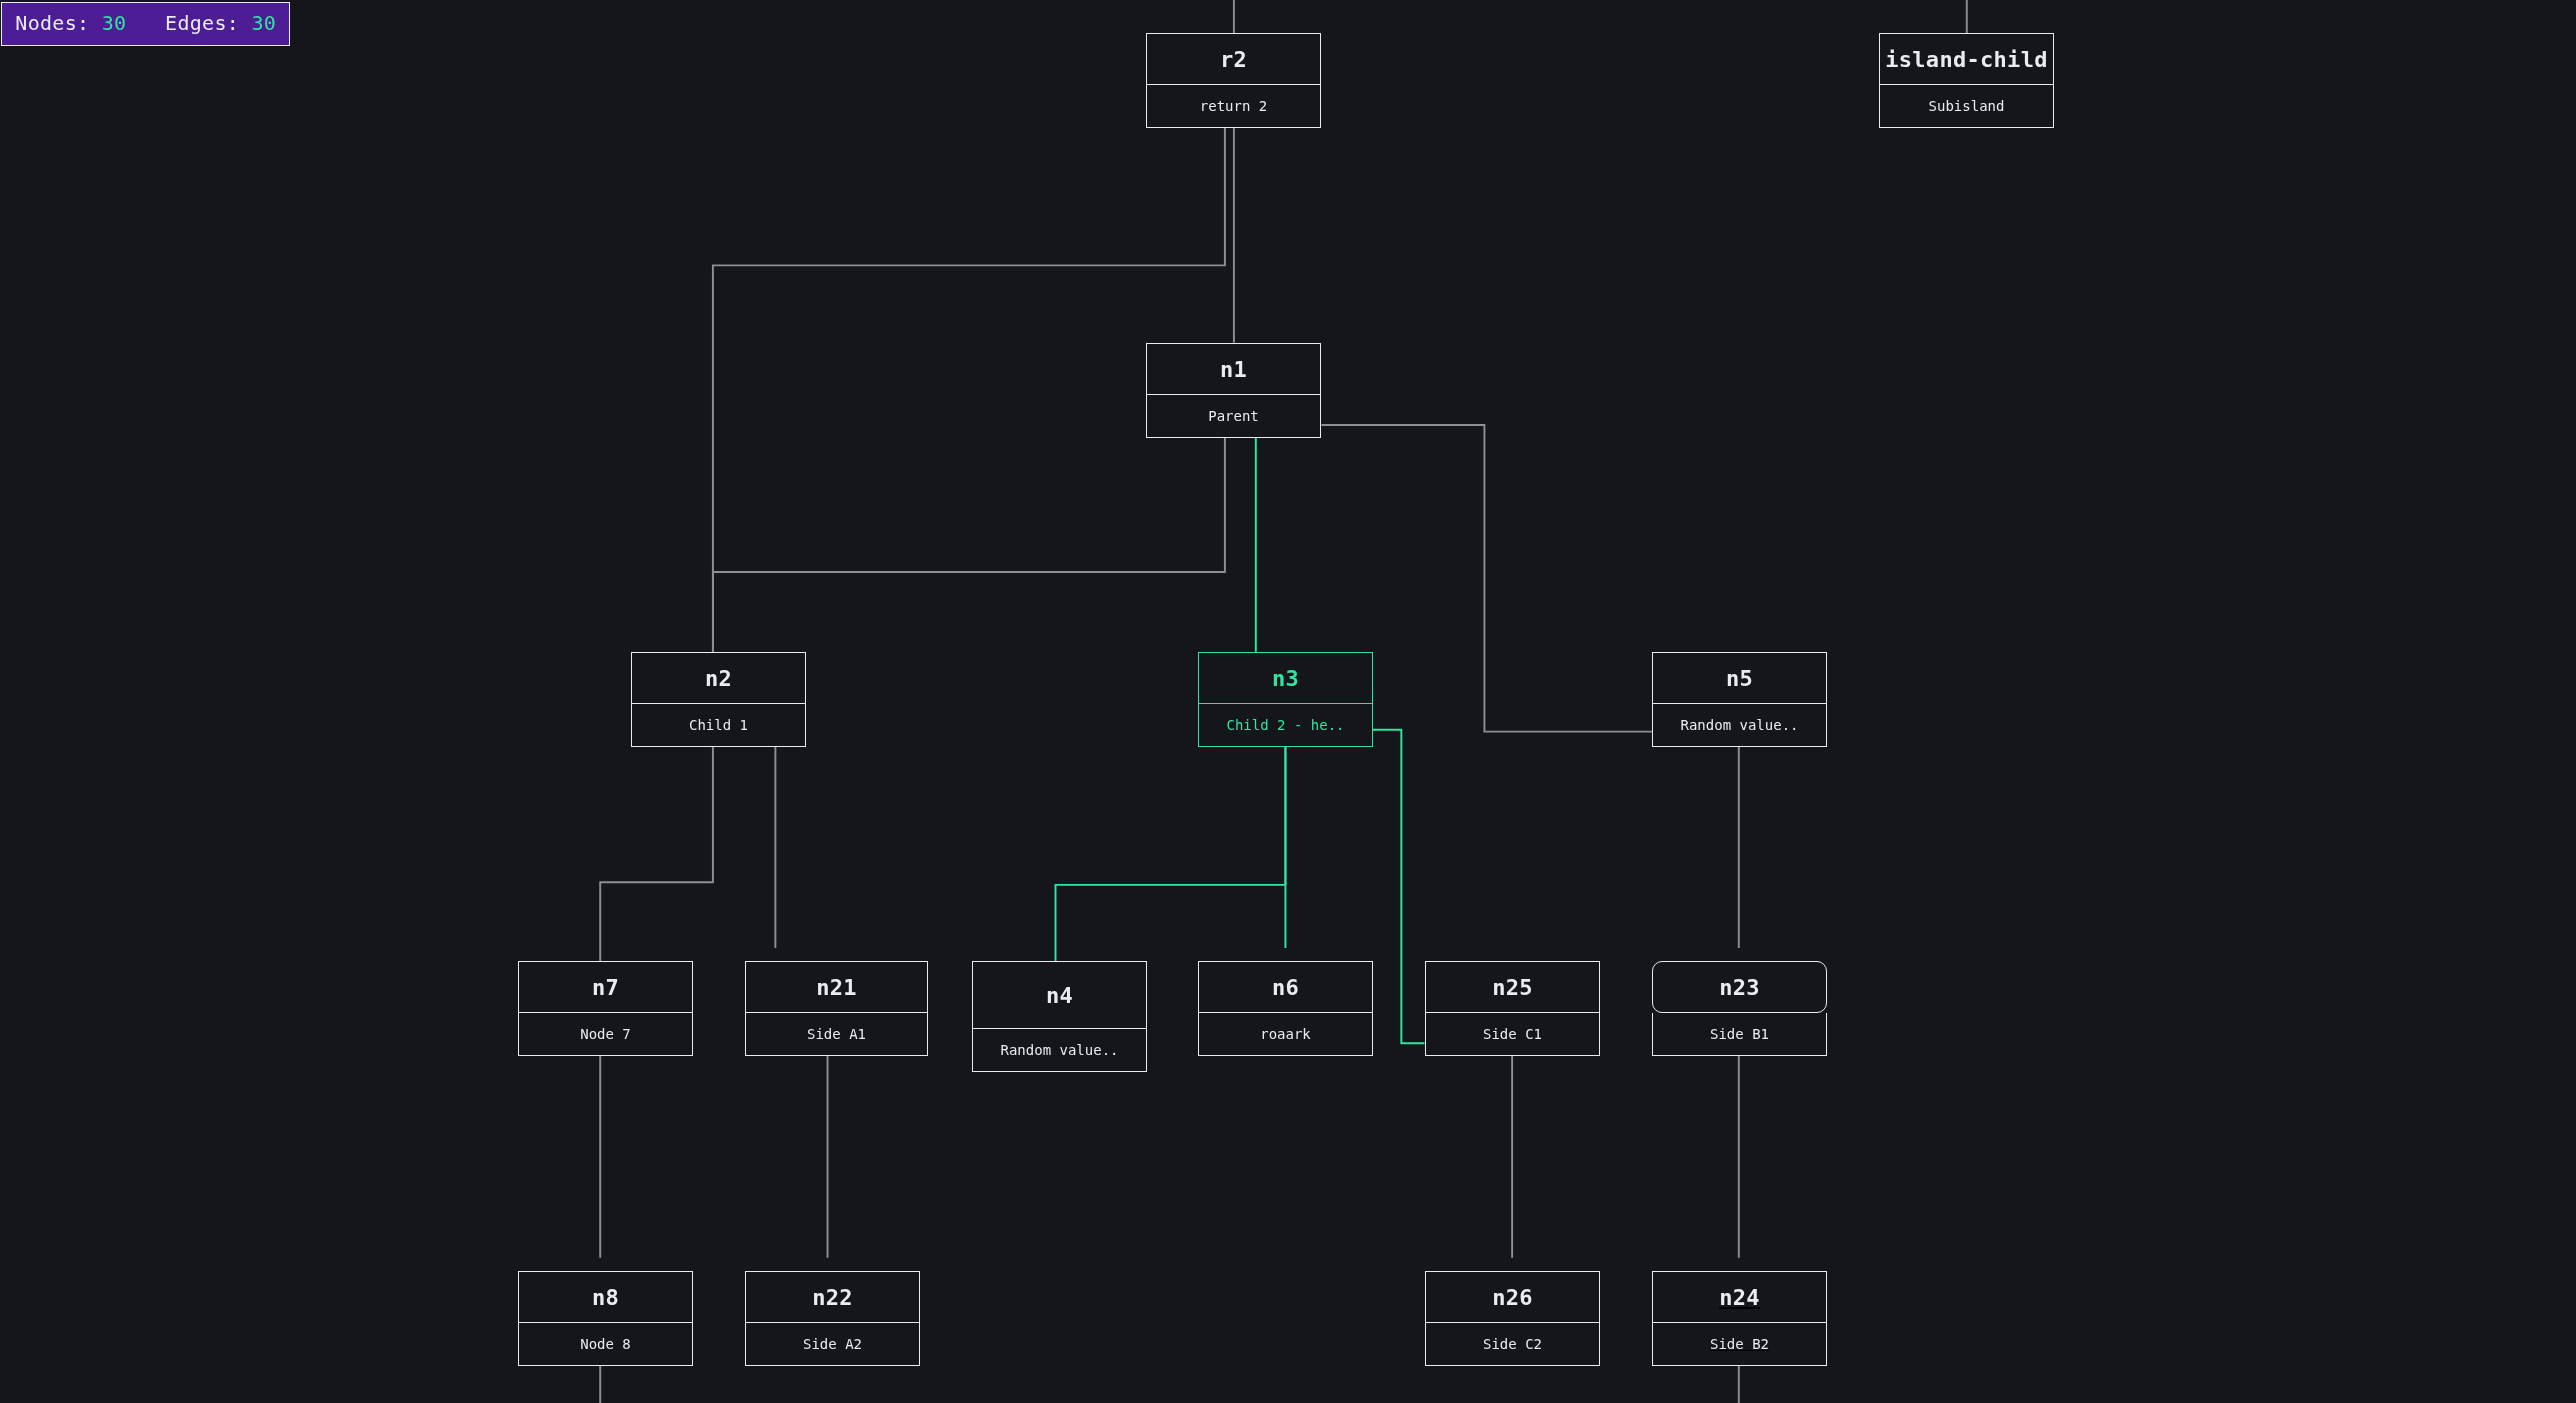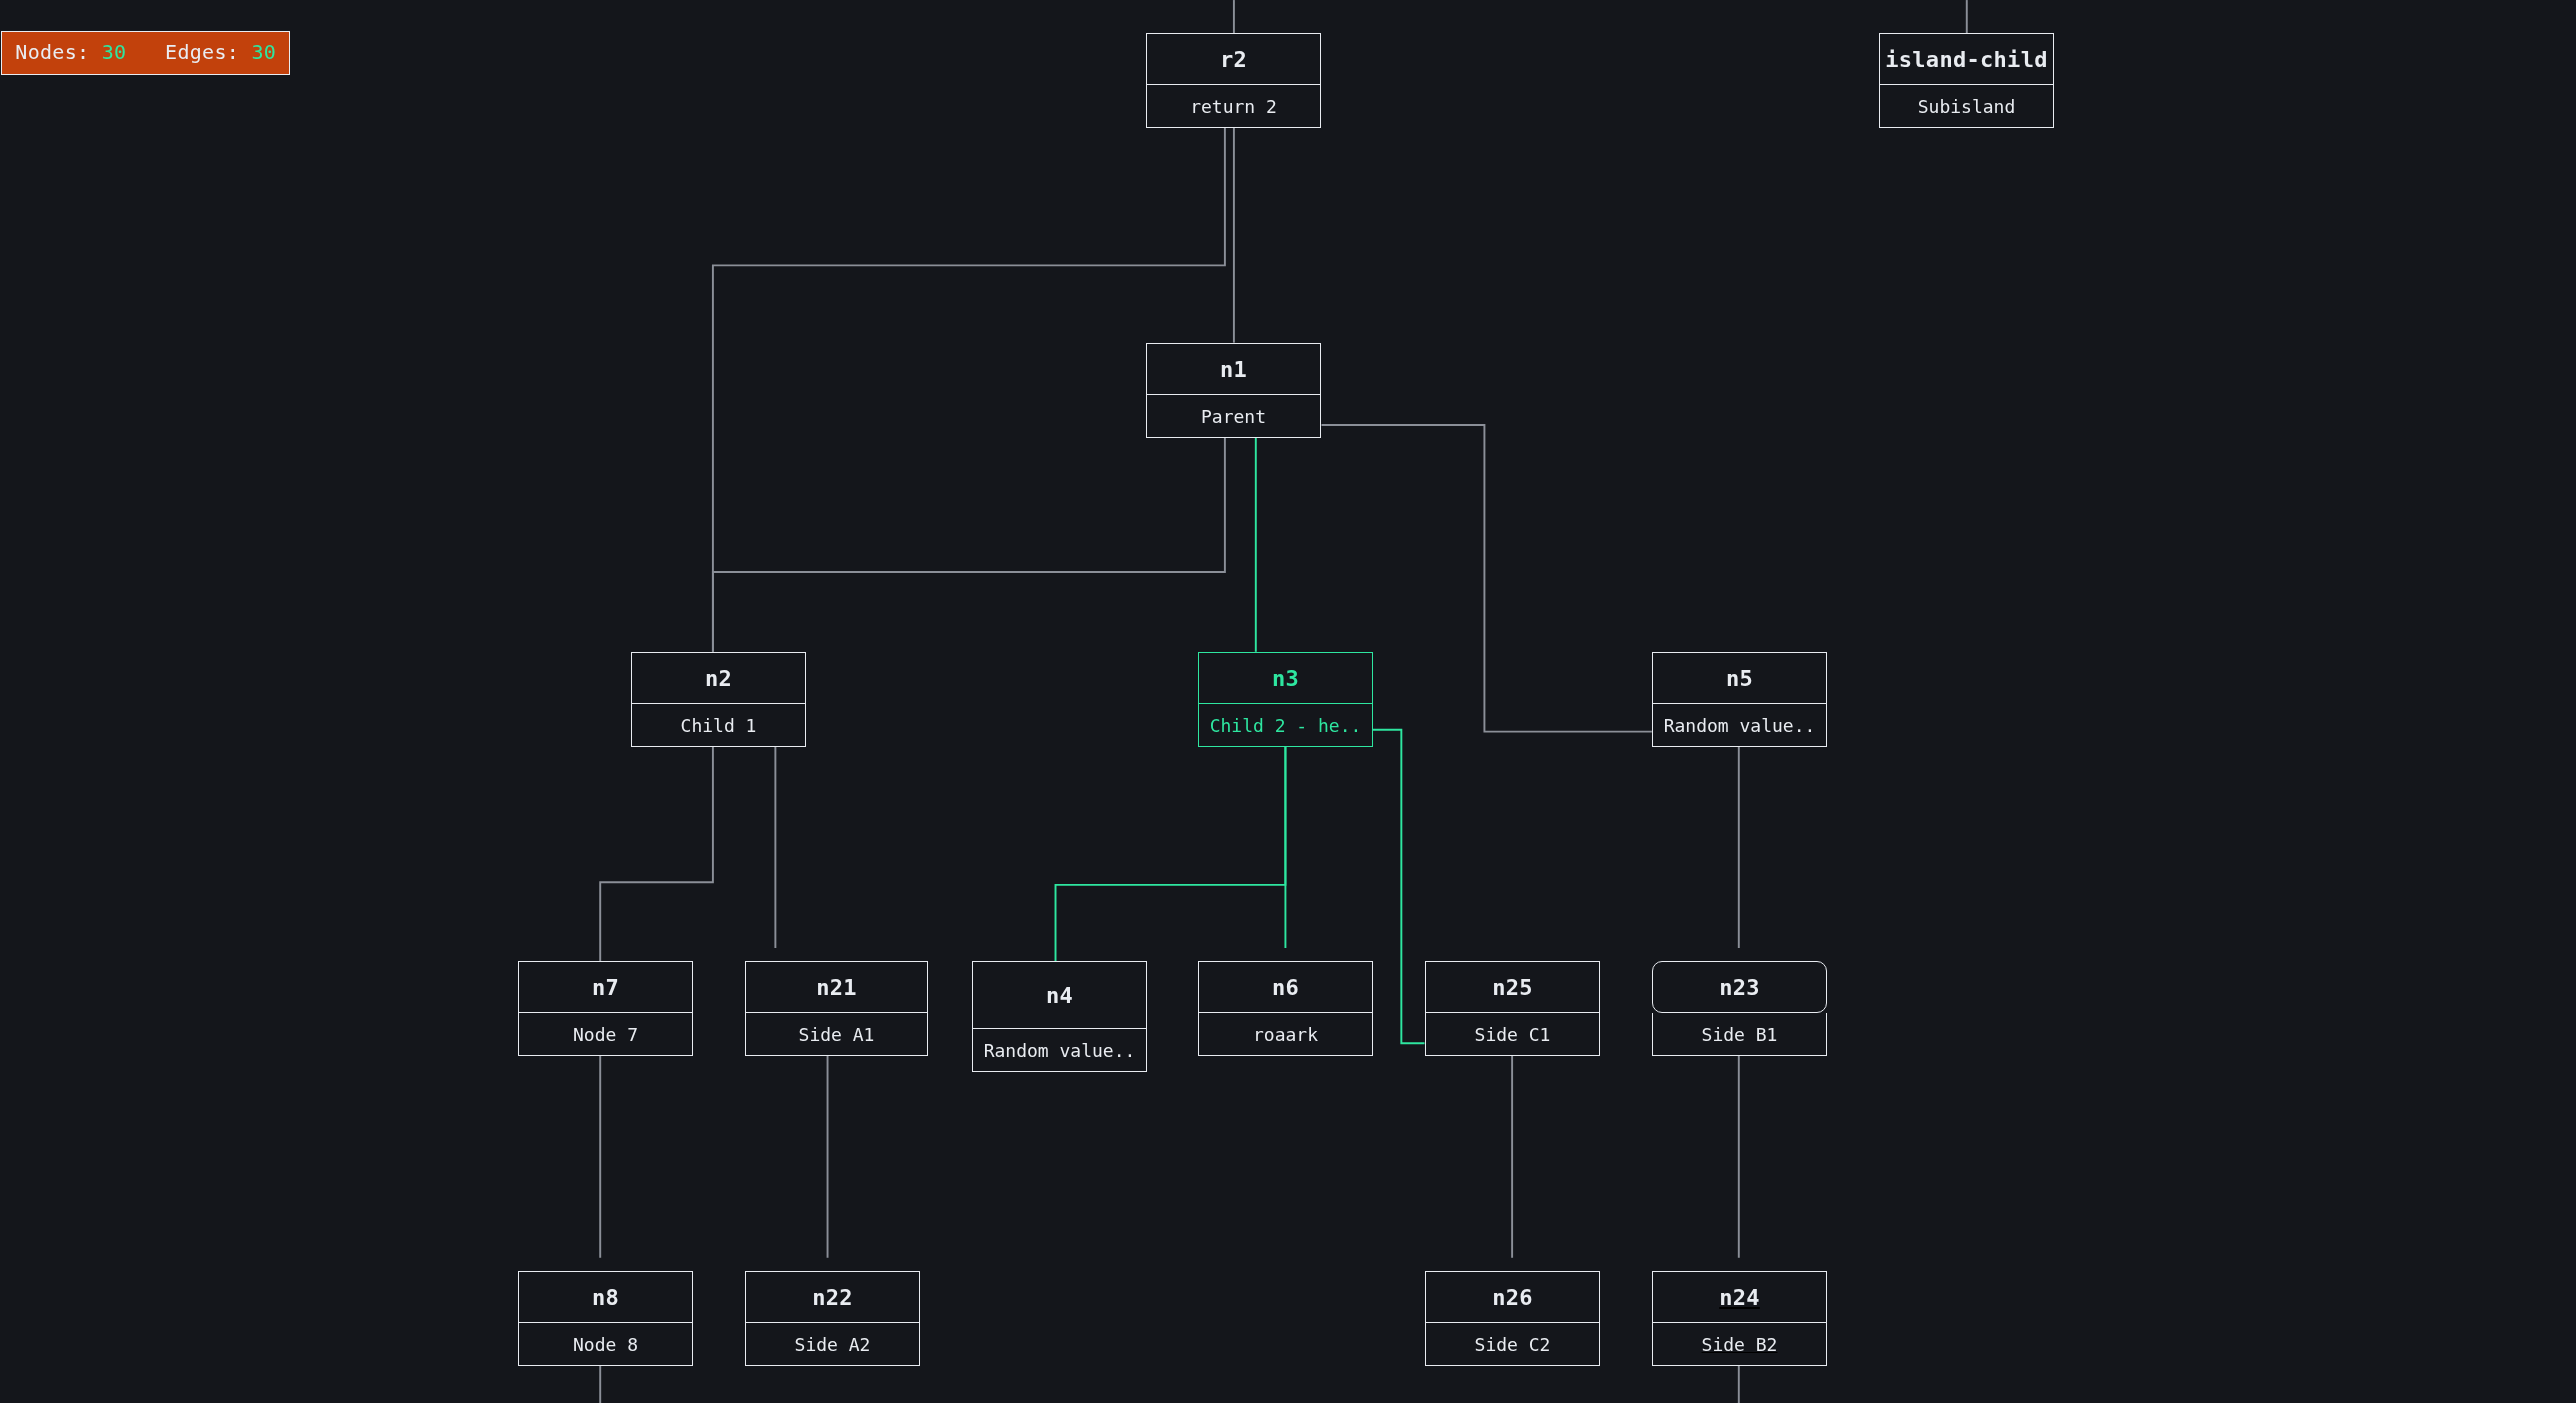--- a/index.html
+++ b/index.html
@@ -41,21 +41,21 @@
     letter-spacing: 0.3px;
   }
   .node-body {
     box-sizing: border-box;
     border-left: 1.9px solid #e9ecf1;
     border-right: 1.9px solid #e9ecf1;
     border-bottom: 1.9px solid #e9ecf1;
     border-top: none;
     background: #14161b;
     color: #e9ecf1;
-    font-size: 18px;
+    font-size: 14px;
     display: flex;
     align-items: center;
     justify-content: center;
     white-space: nowrap;
     overflow: hidden;
   }
   .node.hl .node-header {
     border-color: #2ee6a0;
     color: #2ee6a0;
   }
@@ -64,27 +64,26 @@
     border-right-color: #2ee6a0;
     border-bottom-color: #2ee6a0;
     color: #2ee6a0;
   }
   #stats-badge {
     position: absolute;
     left: 1.3px;
     top: 1.9px;
     box-sizing: border-box;
     border: 1.9px solid #e9ecf1;
-    background: #c2410c;
+    background: #4c1d95;
     color: #e9ecf1;
     font-size: 20px;
     padding: 8.4px 13px 9.7px 13px;
     white-space: nowrap;
     letter-spacing: 0.3px;
-    margin-top: 29px;
   }
   #stats-badge .num {
     color: #2ee6a0;
   }
   #stats-badge .sep {
     display: inline-block;
     width: 14px;
   }
 </style>
 </head>

